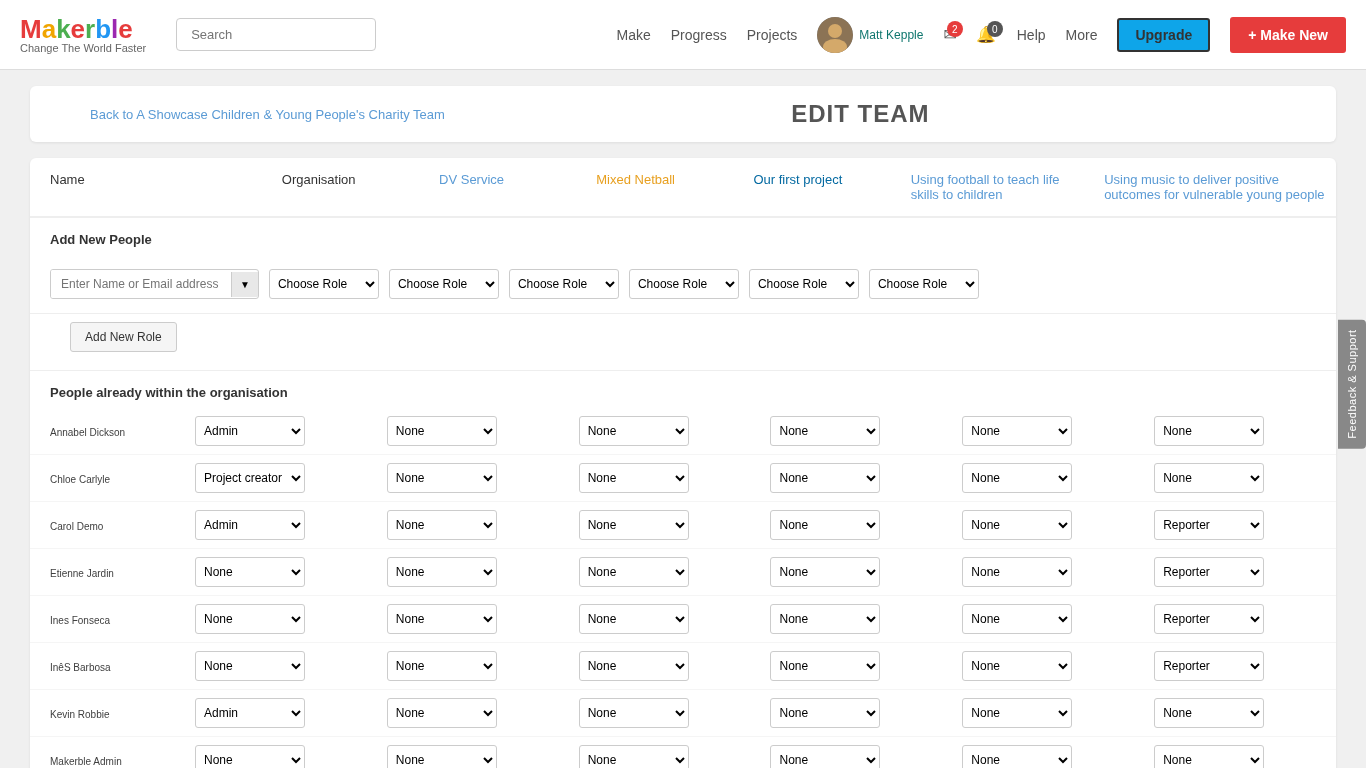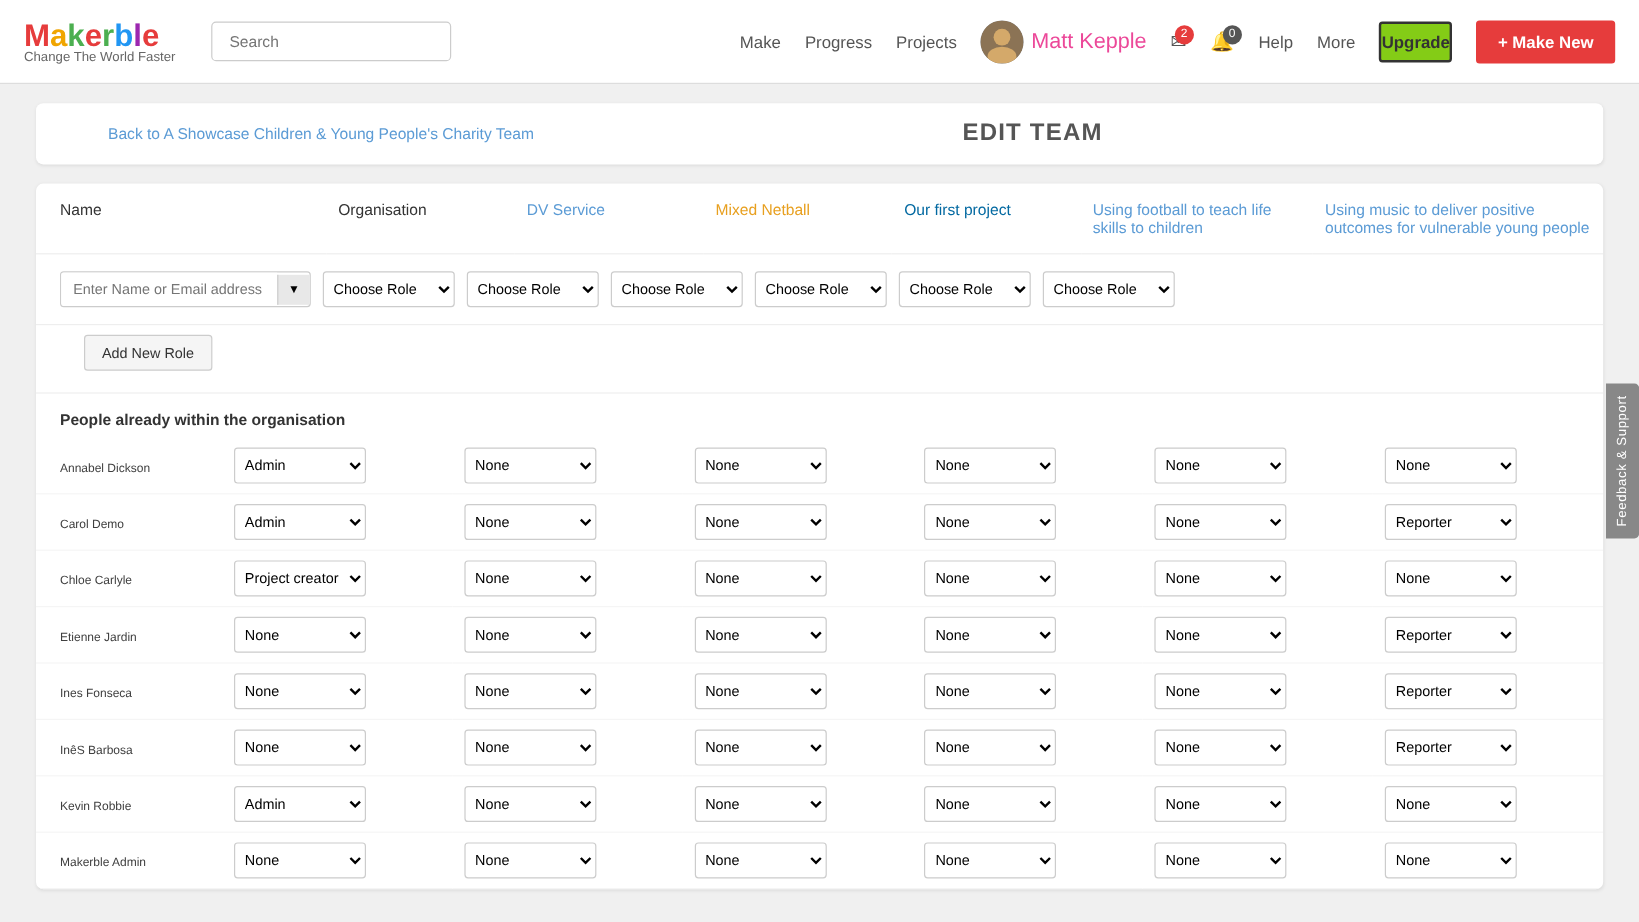--- a/index.html
+++ b/index.html
@@ -36,21 +36,21 @@
     }
     .nav-links {
       display: flex;
       align-items: center;
       margin-left: auto;
       gap: 20px;
     }
     .nav-link { color: #555; text-decoration: none; font-size: 14px; cursor: pointer; }
     .user-area { display: flex; align-items: center; gap: 6px; cursor: pointer; }
     .avatar { width: 36px; height: 36px; border-radius: 50%; background: #888; overflow: hidden; }
-    .user-name { font-size: 18px; color: #ec4899; }
+    .user-name { font-size: 12px; color: #0f766e; }
     .icon-btn {
       position: relative;
       background: none;
       border: none;
       cursor: pointer;
       font-size: 16px;
       color: #555;
       display: flex;
       align-items: center;
     }
@@ -65,24 +65,24 @@
       width: 16px;
       height: 16px;
       display: flex;
       align-items: center;
       justify-content: center;
     }
     .badge-dark {
       background: #555;
     }
     .upgrade-btn {
-      background: #84cc16;
+      background: #0ea5e9;
       border: 2px solid #333;
       color: #333;
-      padding: 7px 0;
+      padding: 7px 16px;
       font-size: 14px;
       font-weight: bold;
       cursor: pointer;
       border-radius: 3px;
     }
     .make-new-btn {
       background: #e63c3c;
       color: #fff;
       border: none;
       padding: 10px 18px;
@@ -100,21 +100,21 @@
       background: #fff;
       padding: 14px 60px;
       display: flex;
       align-items: center;
       margin: 16px 30px;
       border-radius: 6px;
       box-shadow: 0 1px 3px rgba(0,0,0,0.08);
     }
     .breadcrumb-link { color: #5b9bd5; text-decoration: none; font-size: 13px; }
     .page-title {
-      font-size: 20px;
+      font-size: 24px;
       font-weight: bold;
       color: #555;
       margin-left: auto;
       margin-right: auto;
       letter-spacing: 1px;
     }
 
     
     .main-content {
       margin: 0 30px 30px;
@@ -295,20 +295,21 @@
         <th class="col-org">Organisation</th>
         <th class="col-service">DV Service</th>
         <th class="col-netball">Mixed Netball</th>
         <th class="col-first">Our first project</th>
         <th class="col-football">Using football to teach life skills to children</th>
         <th class="col-music">Using music to deliver positive outcomes for vulnerable young people</th>
       </tr>
     </thead>
   </table>
 
+  <div class="section-header">Add New People</div>
   <div class="add-section">
     <div class="name-input-wrapper">
       <input class="name-input" type="text" placeholder="Enter Name or Email address" style="">
       <button class="dropdown-arrow-btn">▼</button>
     </div>
     <select>
       <option>Choose Role</option>
       <option>None</option>
       <option>Admin</option>
       <option>Project creator</option>
@@ -373,62 +374,62 @@
     </td>
           <td>
       <select><option selected="">None</option><option>Admin</option><option>Project creator</option><option>Reporter</option><option>Manager</option></select>
     </td>
           <td>
       <select><option selected="">None</option><option>Admin</option><option>Project creator</option><option>Reporter</option><option>Manager</option></select>
     </td>
         </tr>
         <tr>
           <td class="col-name">
+    <span class="person-name">Chloe Carlyle</span>
+  </td>
+          <td>
+      <select><option>None</option><option>Admin</option><option selected="">Project creator</option><option>Reporter</option><option>Manager</option></select>
+    </td>
+          <td>
+      <select><option selected="">None</option><option>Admin</option><option>Project creator</option><option>Reporter</option><option>Manager</option></select>
+    </td>
+          <td>
+      <select><option selected="">None</option><option>Admin</option><option>Project creator</option><option>Reporter</option><option>Manager</option></select>
+    </td>
+          <td>
+      <select><option selected="">None</option><option>Admin</option><option>Project creator</option><option>Reporter</option><option>Manager</option></select>
+    </td>
+          <td>
+      <select><option selected="">None</option><option>Admin</option><option>Project creator</option><option>Reporter</option><option>Manager</option></select>
+    </td>
+          <td>
+      <select><option selected="">None</option><option>Admin</option><option>Project creator</option><option>Reporter</option><option>Manager</option></select>
+    </td>
+        </tr>
+        <tr>
+          <td class="col-name">
     <span class="person-name">Carol Demo</span>
   </td>
           <td>
       <select><option>None</option><option selected="">Admin</option><option>Project creator</option><option>Reporter</option><option>Manager</option></select>
     </td>
           <td>
       <select><option selected="">None</option><option>Admin</option><option>Project creator</option><option>Reporter</option><option>Manager</option></select>
     </td>
           <td>
       <select><option selected="">None</option><option>Admin</option><option>Project creator</option><option>Reporter</option><option>Manager</option></select>
     </td>
           <td>
       <select><option selected="">None</option><option>Admin</option><option>Project creator</option><option>Reporter</option><option>Manager</option></select>
     </td>
           <td>
       <select><option selected="">None</option><option>Admin</option><option>Project creator</option><option>Reporter</option><option>Manager</option></select>
     </td>
           <td>
       <select><option>None</option><option>Admin</option><option>Project creator</option><option selected="">Reporter</option><option>Manager</option></select>
-    </td>
-        </tr>
-        <tr>
-          <td class="col-name">
-    <span class="person-name">Chloe Carlyle</span>
-  </td>
-          <td>
-      <select><option>None</option><option>Admin</option><option selected="">Project creator</option><option>Reporter</option><option>Manager</option></select>
-    </td>
-          <td>
-      <select><option selected="">None</option><option>Admin</option><option>Project creator</option><option>Reporter</option><option>Manager</option></select>
-    </td>
-          <td>
-      <select><option selected="">None</option><option>Admin</option><option>Project creator</option><option>Reporter</option><option>Manager</option></select>
-    </td>
-          <td>
-      <select><option selected="">None</option><option>Admin</option><option>Project creator</option><option>Reporter</option><option>Manager</option></select>
-    </td>
-          <td>
-      <select><option selected="">None</option><option>Admin</option><option>Project creator</option><option>Reporter</option><option>Manager</option></select>
-    </td>
-          <td>
-      <select><option selected="">None</option><option>Admin</option><option>Project creator</option><option>Reporter</option><option>Manager</option></select>
     </td>
         </tr>
         <tr>
           <td class="col-name">
     <span class="person-name">Etienne Jardin</span>
   </td>
           <td>
       <select><option selected="">None</option><option>Admin</option><option>Project creator</option><option>Reporter</option><option>Manager</option></select>
     </td>
           <td>

